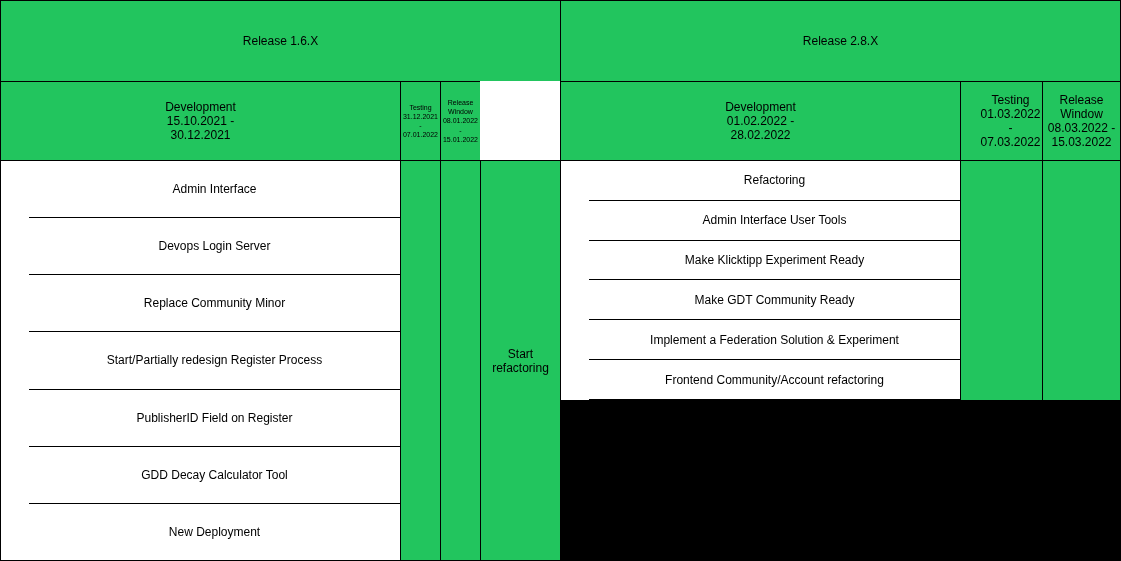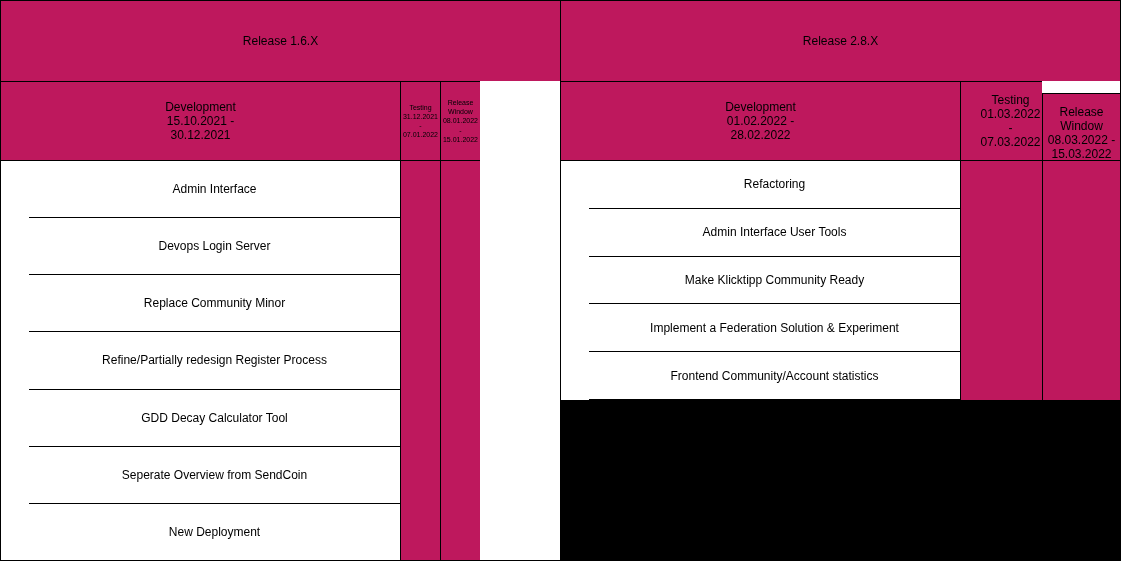--- a/index.html
+++ b/index.html
@@ -15,21 +15,21 @@
   .cell {
     position:absolute;
     box-sizing:border-box;
     border-left:1px solid #000000;
     border-top:1px solid #000000;
     display:flex;
     align-items:center;
     justify-content:center;
     text-align:center;
     white-space:pre-line;
-    background:#be185d;
+    background:#22c55e;
     line-height:1.18;
   }
   .small { font-size:7px; line-height:1.3; }
   .rows {
     position:absolute;
     box-sizing:border-box;
     border-left:1px solid #000000;
     border-top:1px solid #000000;
     display:flex;
     flex-direction:column;
@@ -74,44 +74,47 @@
 08.01.2022
 -
 15.01.2022</div>
 
   <div class="cell" style="left:560px; top:81px; width:400px; height:79px;">Development
 01.02.2022 -
 28.02.2022</div>
   <div class="cell" style="left:960px; top:81px; width:82px; height:79px;padding-left:18px;">Testing
 01.03.2022 -
 07.03.2022</div>
-  <div class="cell" style="left:1042px; top:81px; width:78px; height:79px;margin-top:12px;">Release
+  <div class="cell" style="left:1042px; top:81px; width:78px; height:79px;">Release
 Window
 08.03.2022 -
 15.03.2022</div>
 
   <div class="rows" style="left:0; top:160px; width:400px; height:401px;">
     <div class="trow">Admin Interface</div>
     <div class="trow">Devops Login Server</div>
     <div class="trow">Replace Community Minor</div>
-    <div class="trow">Refine/Partially redesign Register Process</div>
+    <div class="trow">Start/Partially redesign Register Process</div>
+    <div class="trow">PublisherID Field on Register</div>
     <div class="trow">GDD Decay Calculator Tool</div>
-    <div class="trow">Seperate Overview from SendCoin</div>
     <div class="trow">New Deployment</div>
   </div>
 
   <div class="cell" style="left:400px; top:160px; width:40px; height:401px;"></div>
   <div class="cell" style="left:440px; top:160px; width:40px; height:401px;"></div>
+  <div class="cell" style="left:480px; top:160px; width:80px; height:401px;">Start
+refactoring</div>
 
   <div class="rows" style="left:560px; top:160px; width:400px; height:240px;">
     <div class="trow">Refactoring</div>
     <div class="trow">Admin Interface User Tools</div>
-    <div class="trow">Make Klicktipp Community Ready</div>
+    <div class="trow">Make Klicktipp Experiment Ready</div>
+    <div class="trow">Make GDT Community Ready</div>
     <div class="trow">Implement a Federation Solution &amp; Experiment</div>
-    <div class="trow">Frontend Community/Account statistics</div>
+    <div class="trow">Frontend Community/Account refactoring</div>
   </div>
 
   <div class="cell" style="left:960px; top:160px; width:82px; height:240px;"></div>
   <div class="cell" style="left:1042px; top:160px; width:78px; height:240px;"></div>
 
   <div class="redacted"></div>
 
   <div class="edge-right"></div>
   <div class="edge-bottom"></div>
 

